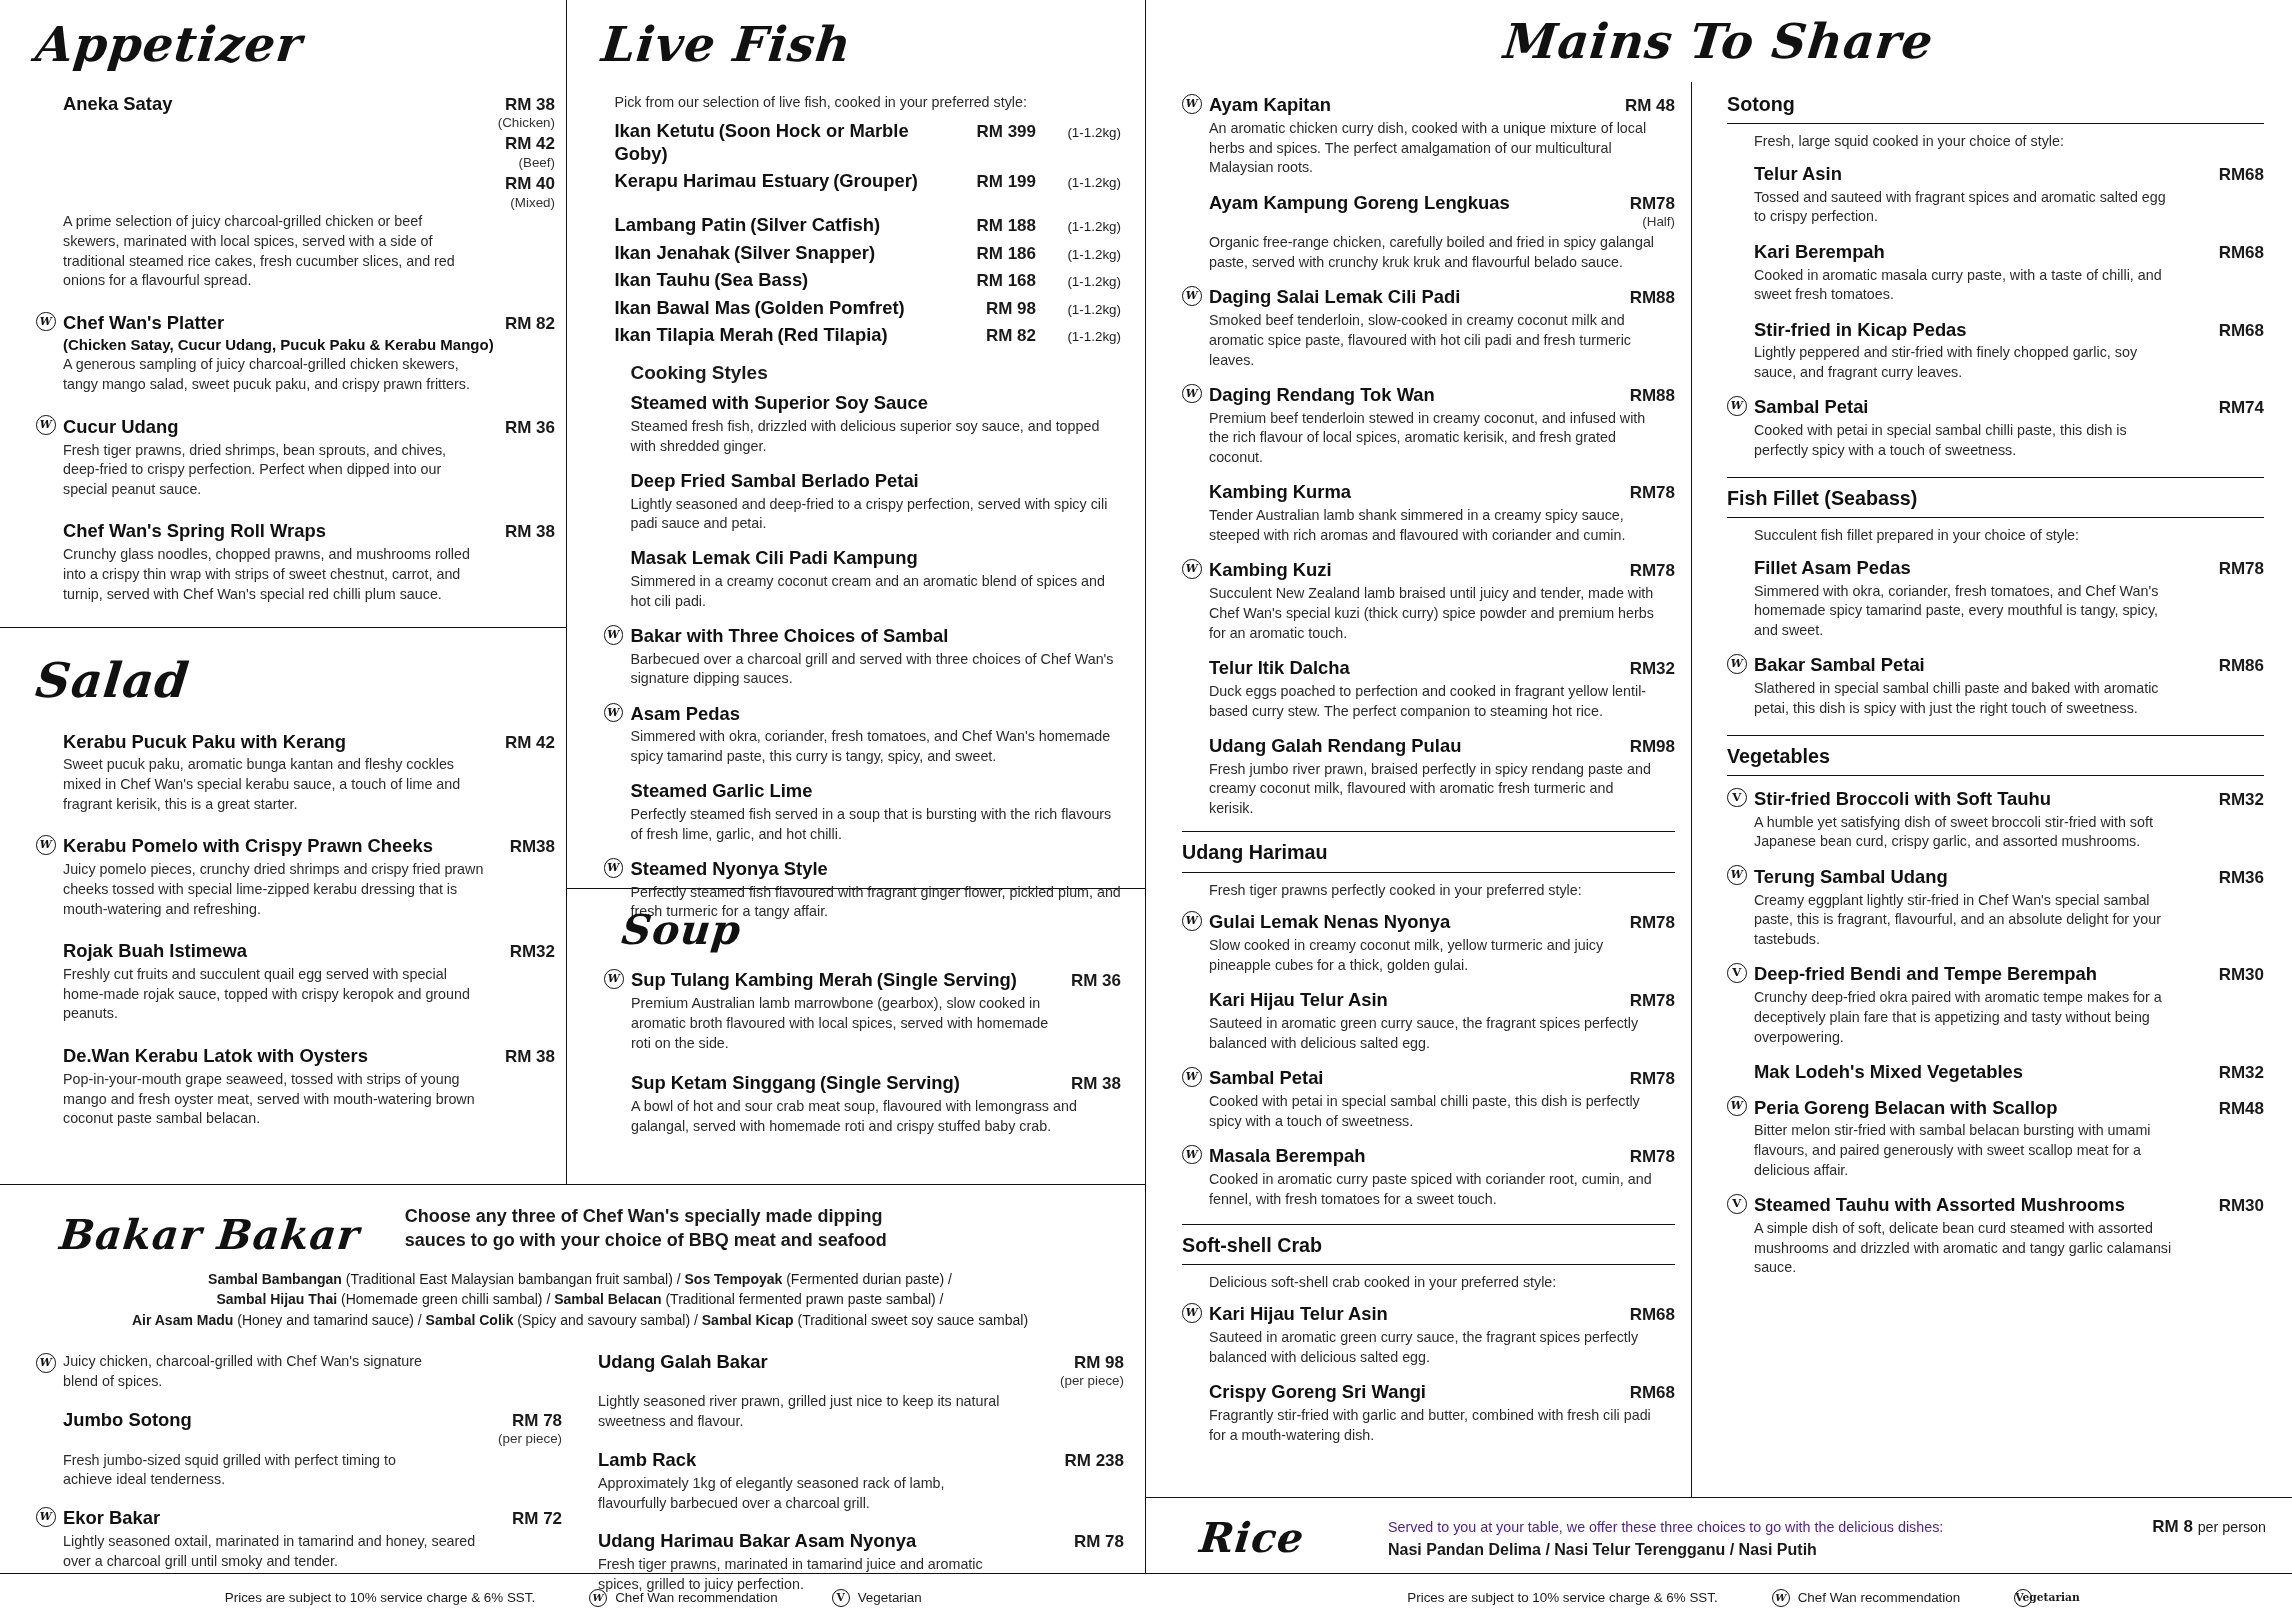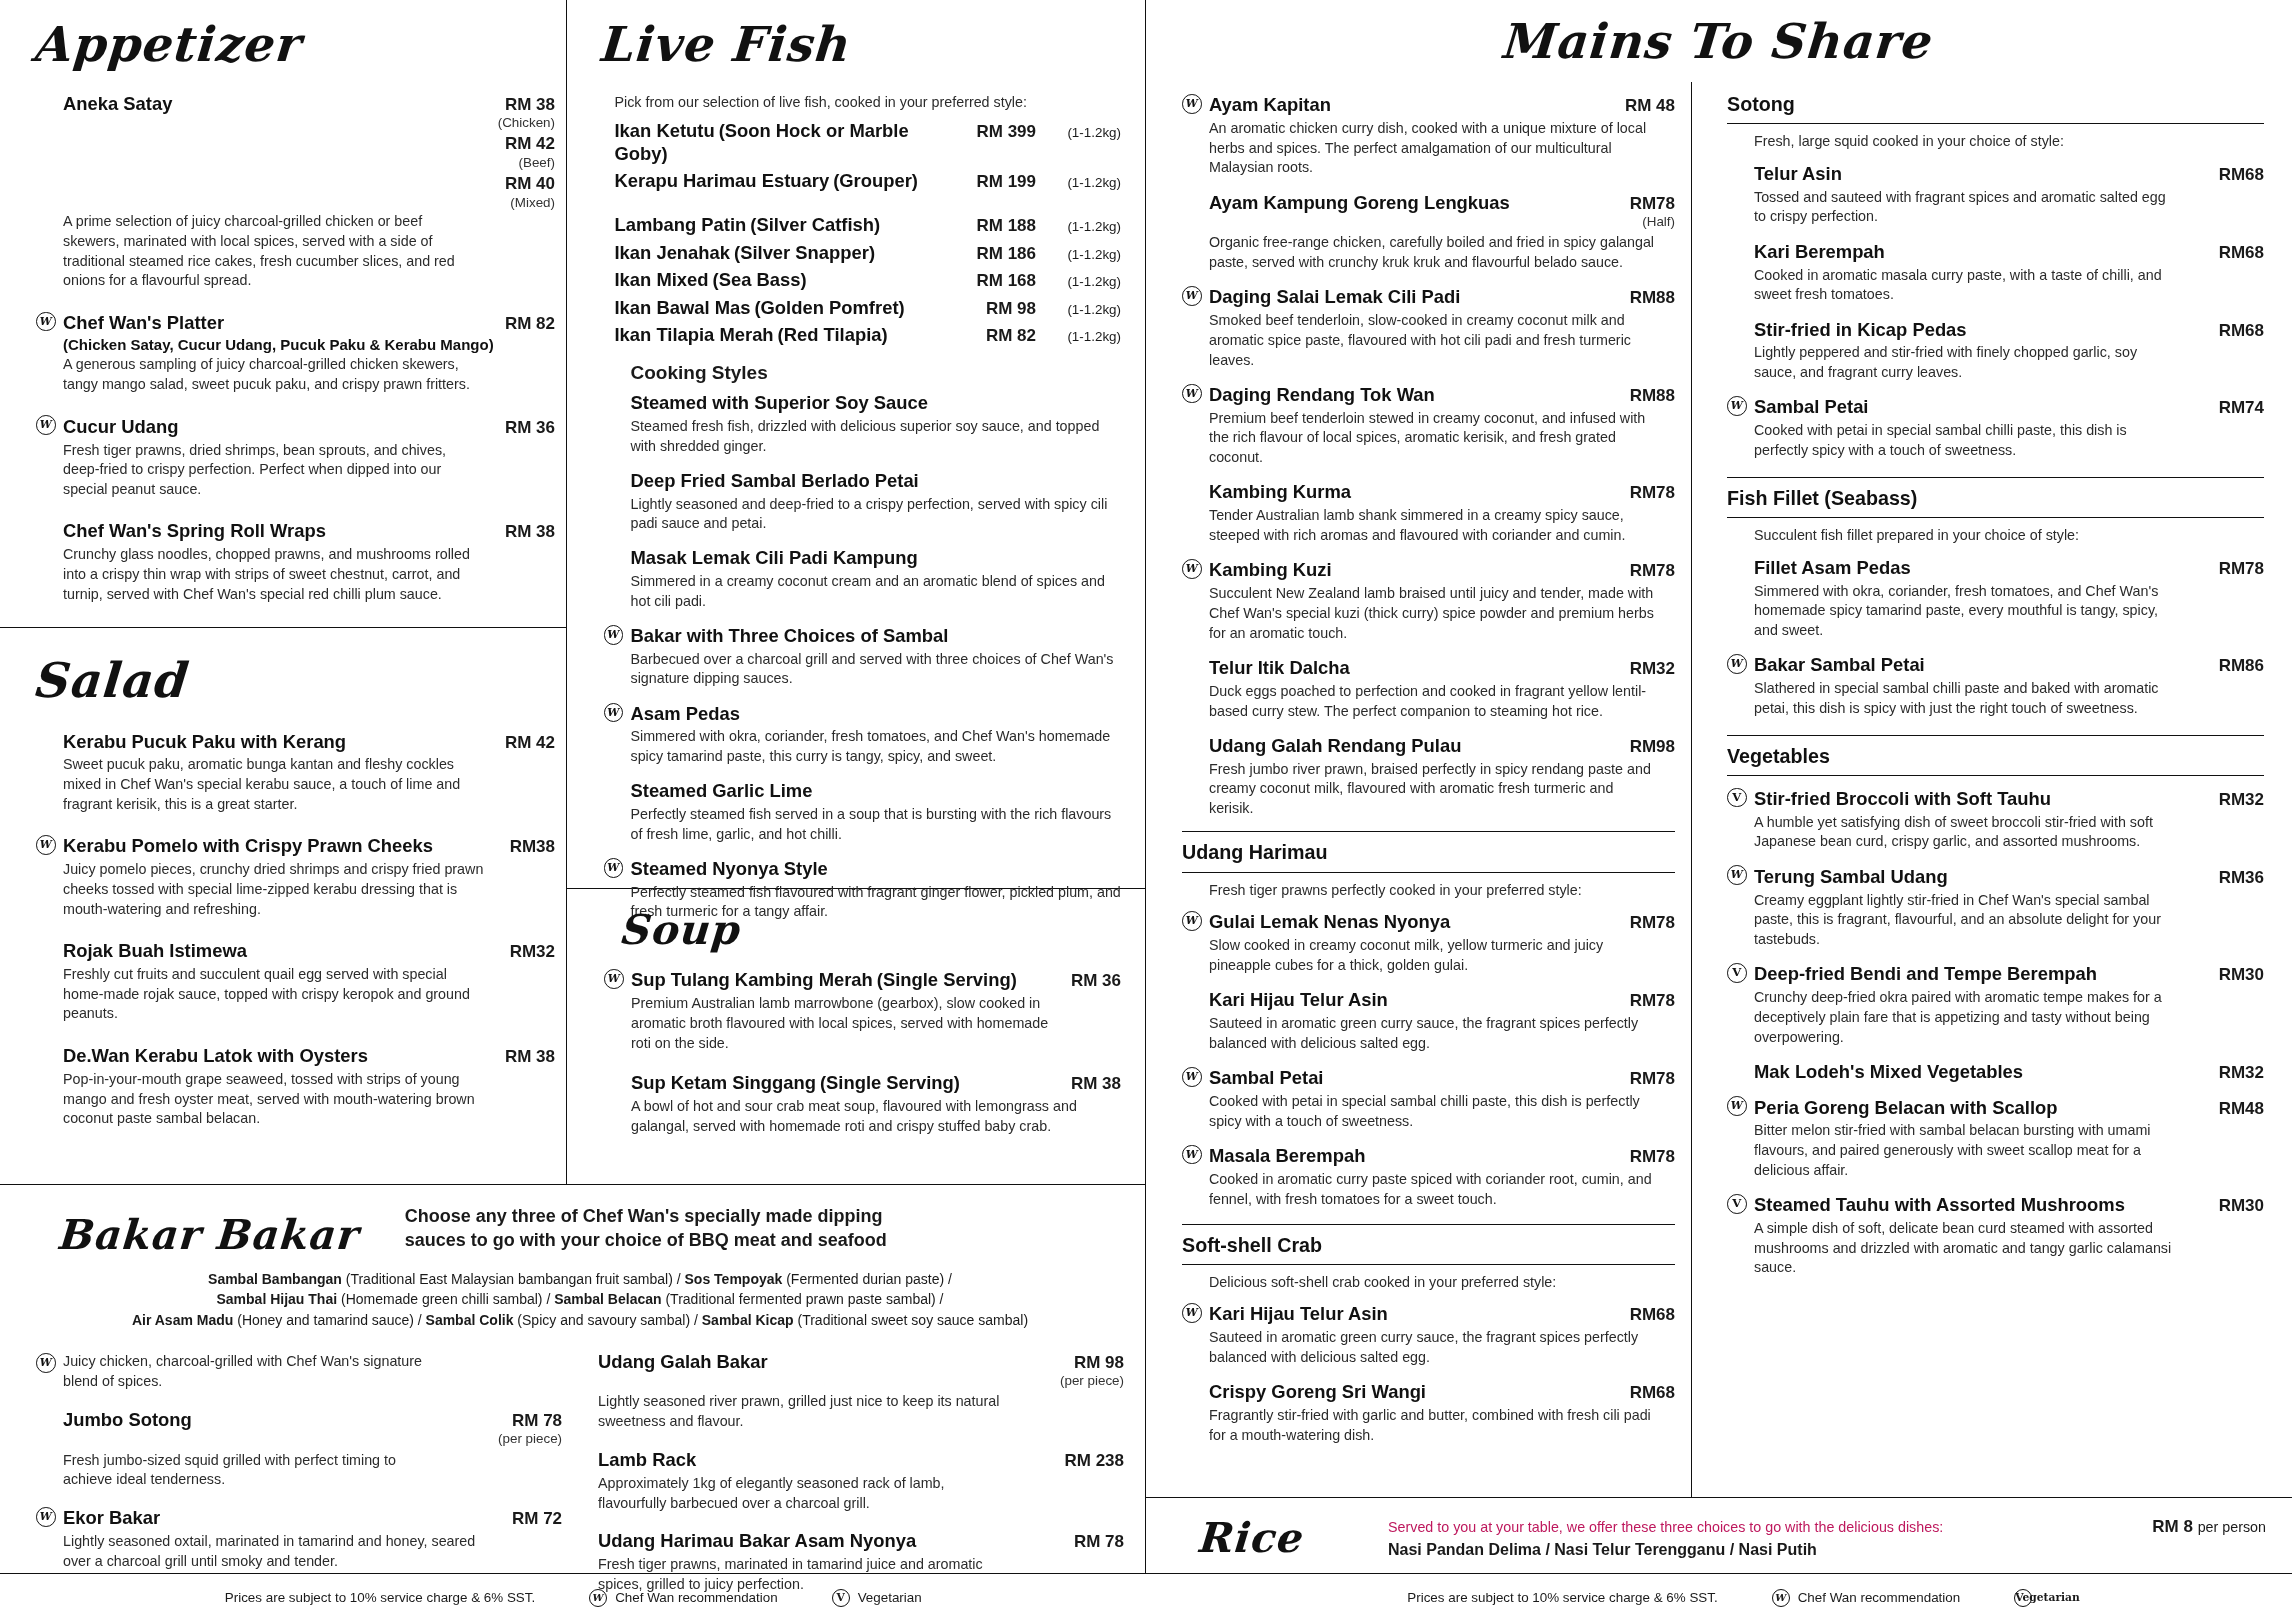--- a/index.html
+++ b/index.html
@@ -343,21 +343,21 @@
           <div style="flex:1;"><span class="item-title">Lambang Patin</span> <span class="item-title sub">(Silver Catfish)</span></div>
           <div style="width:85px; text-align:right; font-size:17px; font-weight:700;">RM 188</div>
           <div style="width:85px; text-align:right; font-size:13.4px;">(1-1.2kg)</div>
         </div>
         <div style="display:flex; align-items:baseline; margin-bottom:4.5px;">
           <div style="flex:1;"><span class="item-title">Ikan Jenahak</span> <span class="item-title sub">(Silver Snapper)</span></div>
           <div style="width:85px; text-align:right; font-size:17px; font-weight:700;">RM 186</div>
           <div style="width:85px; text-align:right; font-size:13.4px;">(1-1.2kg)</div>
         </div>
         <div style="display:flex; align-items:baseline; margin-bottom:4.5px;">
-          <div style="flex:1;"><span class="item-title">Ikan Mixed</span> <span class="item-title sub">(Sea Bass)</span></div>
+          <div style="flex:1;"><span class="item-title">Ikan Tauhu</span> <span class="item-title sub">(Sea Bass)</span></div>
           <div style="width:85px; text-align:right; font-size:17px; font-weight:700;">RM 168</div>
           <div style="width:85px; text-align:right; font-size:13.4px;">(1-1.2kg)</div>
         </div>
         <div style="display:flex; align-items:baseline; margin-bottom:4.5px;">
           <div style="flex:1;"><span class="item-title">Ikan Bawal Mas</span> <span class="item-title sub">(Golden Pomfret)</span></div>
           <div style="width:85px; text-align:right; font-size:17px; font-weight:700;">RM 98</div>
           <div style="width:85px; text-align:right; font-size:13.4px;">(1-1.2kg)</div>
         </div>
         <div style="display:flex; align-items:baseline; margin-bottom:4.5px;">
           <div style="flex:1;"><span class="item-title">Ikan Tilapia Merah</span> <span class="item-title sub">(Red Tilapia)</span></div>
@@ -690,21 +690,21 @@
           <div class="item-desc" style="max-width:430px;">A simple dish of soft, delicate bean curd steamed with assorted mushrooms and drizzled with aromatic and tangy garlic calamansi sauce.</div>
         </div>
       </div>
     </div>
   </div>
 
   <div style="position:absolute; left:1200px; top:1514px; width:1066px; display:flex; align-items:center; gap:36px;">
     <div class="script small" style="width:152px;">Rice</div>
     <div style="flex:1;">
       <div style="display:flex; align-items:baseline; justify-content:space-between;">
-        <div style="font-size:14.3px; color:#be185d;">Served to you at your table, we offer these three choices to go with the delicious dishes:</div>
+        <div style="font-size:14.3px; color:#4c1d95;">Served to you at your table, we offer these three choices to go with the delicious dishes:</div>
         <div style="font-size:17px; font-weight:700; white-space:nowrap;">
           <span>RM 8</span>
           <span style="font-weight:400; font-size:14.3px;">per person</span>
         </div>
       </div>
       <div style="font-size:16px; font-weight:700; margin-top:3.6px;">Nasi Pandan Delima / Nasi Telur Terengganu / Nasi Putih</div>
     </div>
   </div>
 
   <div class="footer">

